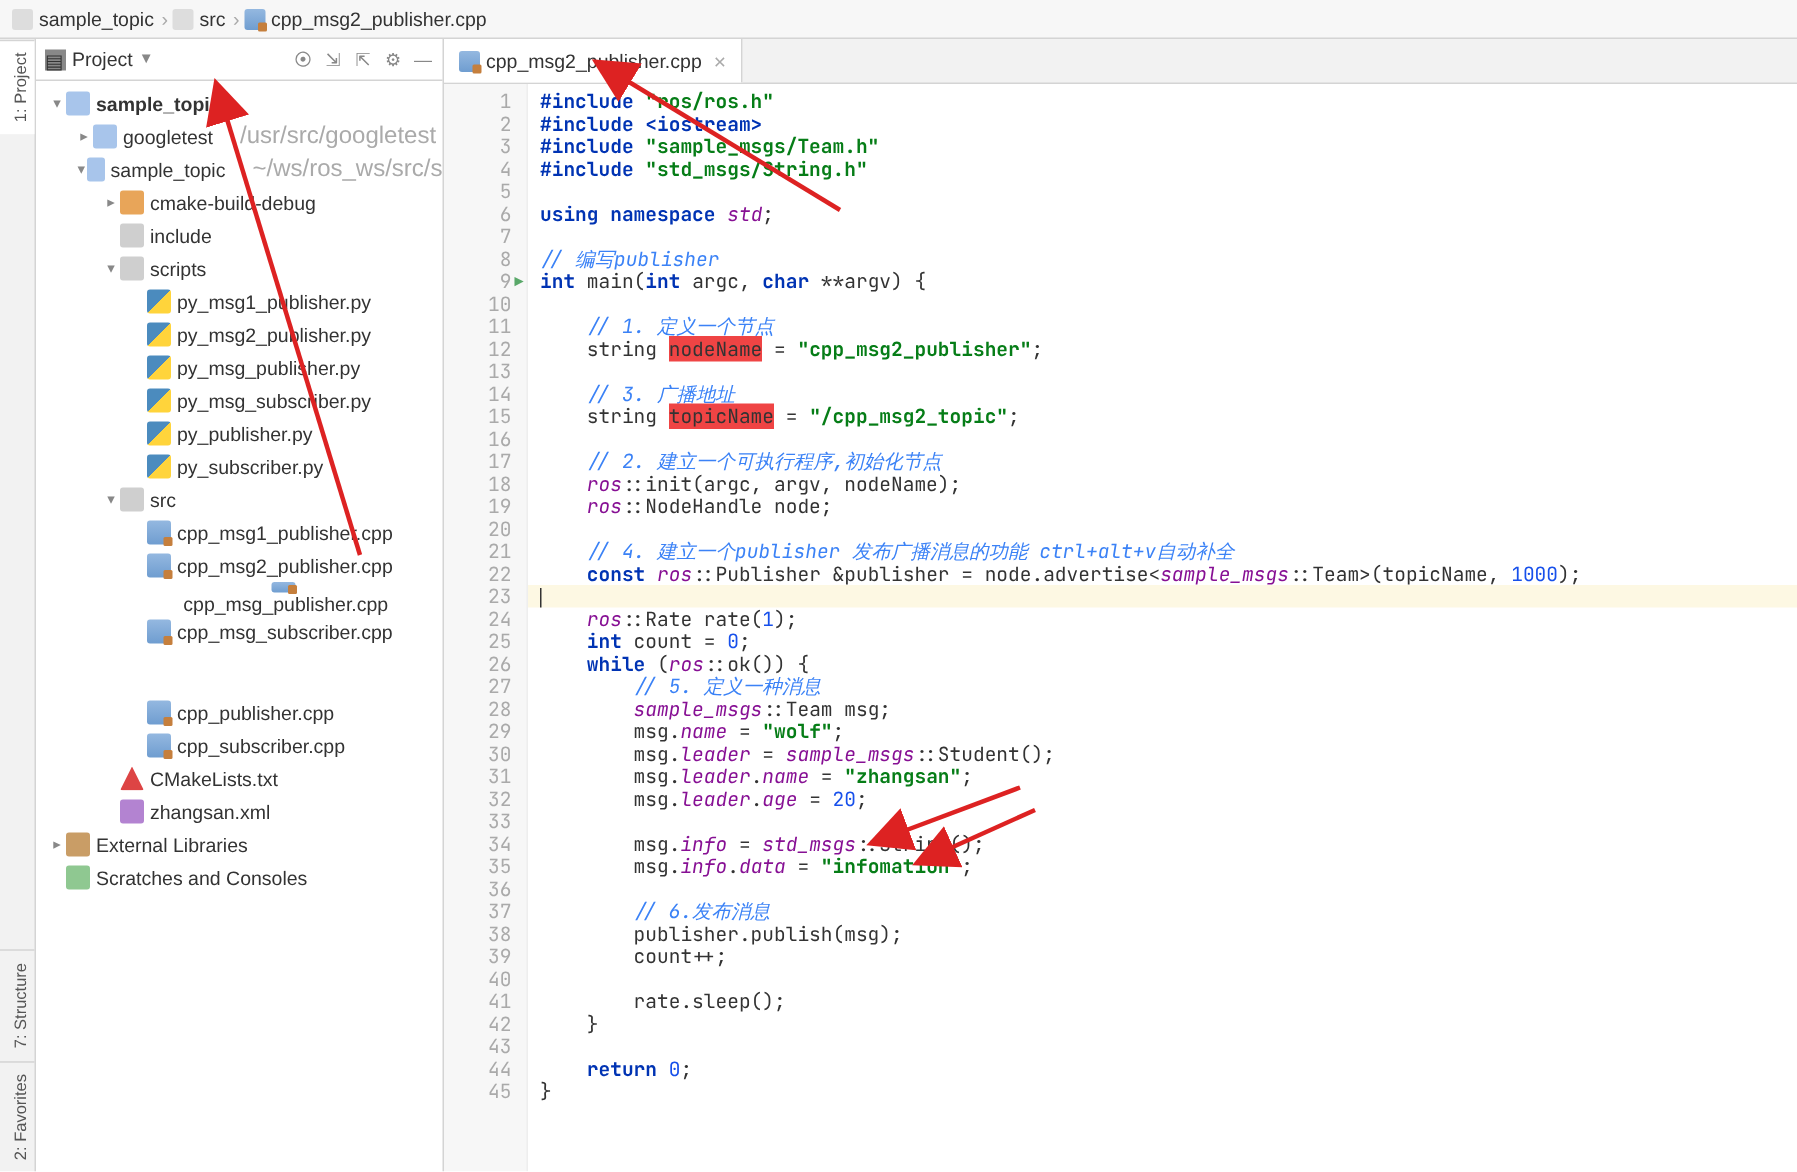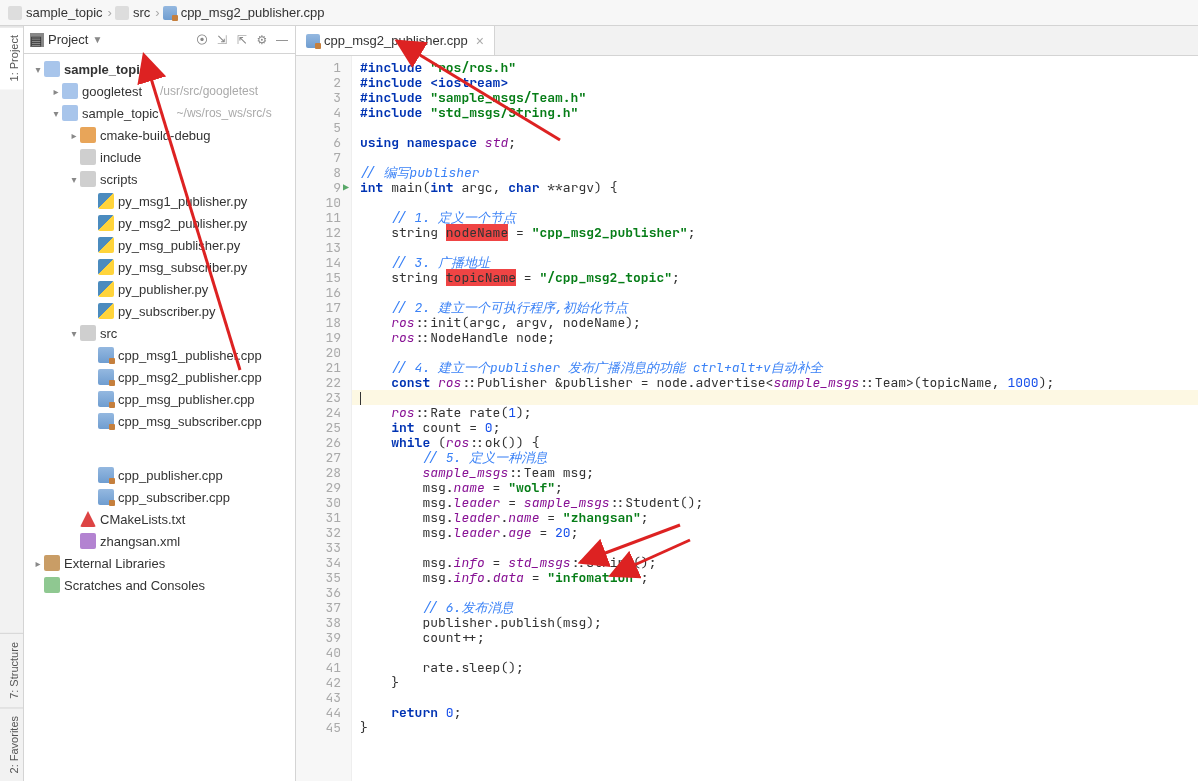--- a/index.html
+++ b/index.html
@@ -31,21 +31,21 @@
 .icon.module { background:#a8c5eb; }
 .icon.py { background:linear-gradient(135deg,#4b8bbe 50%,#ffd43b 50%); }
 .icon.cpp { background:linear-gradient(#94b8e0,#6f9dd0); position:relative; }
 .icon.cpp::after { content:""; position:absolute; right:-1px; bottom:-1px; width:6px; height:6px; background:#c57f3d; border-radius:1px; }
 .icon.cmake { background:#dd4444; clip-path:polygon(50% 0,0 100%,100% 100%); }
 .icon.xml { background:#b383d1; }
 .icon.lib { background:#c99d66; }
 .icon.scratch { background:#8fc891; }
 .tree-node .label { font-size:13px; }
 .tree-node .label.bold { font-weight:700; }
-.tree-node .hint { color:#aaa; margin-left:18px; font-size:12px; }
+.tree-node .hint { color:#aaa; margin-left:18px; font-size:16px; }
 
 .editor-area { flex:1; display:flex; flex-direction:column; background:#fff; }
 .tab-bar { height:30px; border-bottom:1px solid #d4d4d4; display:flex; align-items:stretch; background:#f2f2f2; }
 .editor-tab { display:flex; align-items:center; padding:0 10px; background:#fff; border-right:1px solid #d4d4d4; font-size:13px; }
 .editor-tab .close { margin-left:8px; color:#aaa; cursor:pointer; font-size:14px; }
 .code-area { flex:1; display:flex; overflow:hidden; font-family:"JetBrains Mono","Consolas",monospace; font-size:13px; }
 .gutter { width:56px; background:#f7f7f7; border-right:1px solid #eee; text-align:right; color:#aaa; padding:4px 10px 0 0; line-height:15px; user-select:none; position:relative; }
 .gutter .run-icon { position:absolute; right:2px; top:124px; color:#59a869; font-size:10px; }
 .code { flex:1; padding:4px 8px 0 8px; line-height:15px; white-space:pre; position:relative; }
 .code .caret-line { background:#fdf8e3; position:absolute; left:0; right:0; height:15px; }
@@ -174,21 +174,21 @@
         <div class="tree-node" style="padding-left: 62px;">
           <span class="arrow"></span>
           <span class="icon cpp"></span>
           <span class="label">cpp_msg1_publisher.cpp</span>
         </div>
         <div class="tree-node" style="padding-left: 62px;">
           <span class="arrow"></span>
           <span class="icon cpp"></span>
           <span class="label">cpp_msg2_publisher.cpp</span>
         </div>
-        <div class="tree-node" style="padding-left: 62px;">
+        <div class="tree-node" style="padding-left: 62px; flex-direction: column;">
           <span class="arrow"></span>
           <span class="icon cpp"></span>
           <span class="label">cpp_msg_publisher.cpp</span>
         </div>
         <div class="tree-node" style="padding-left: 62px;">
           <span class="arrow"></span>
           <span class="icon cpp"></span>
           <span class="label">cpp_msg_subscriber.cpp</span>
         </div>
         <div class="tree-node" style="padding-left: 62px; margin-top: 32px;">

